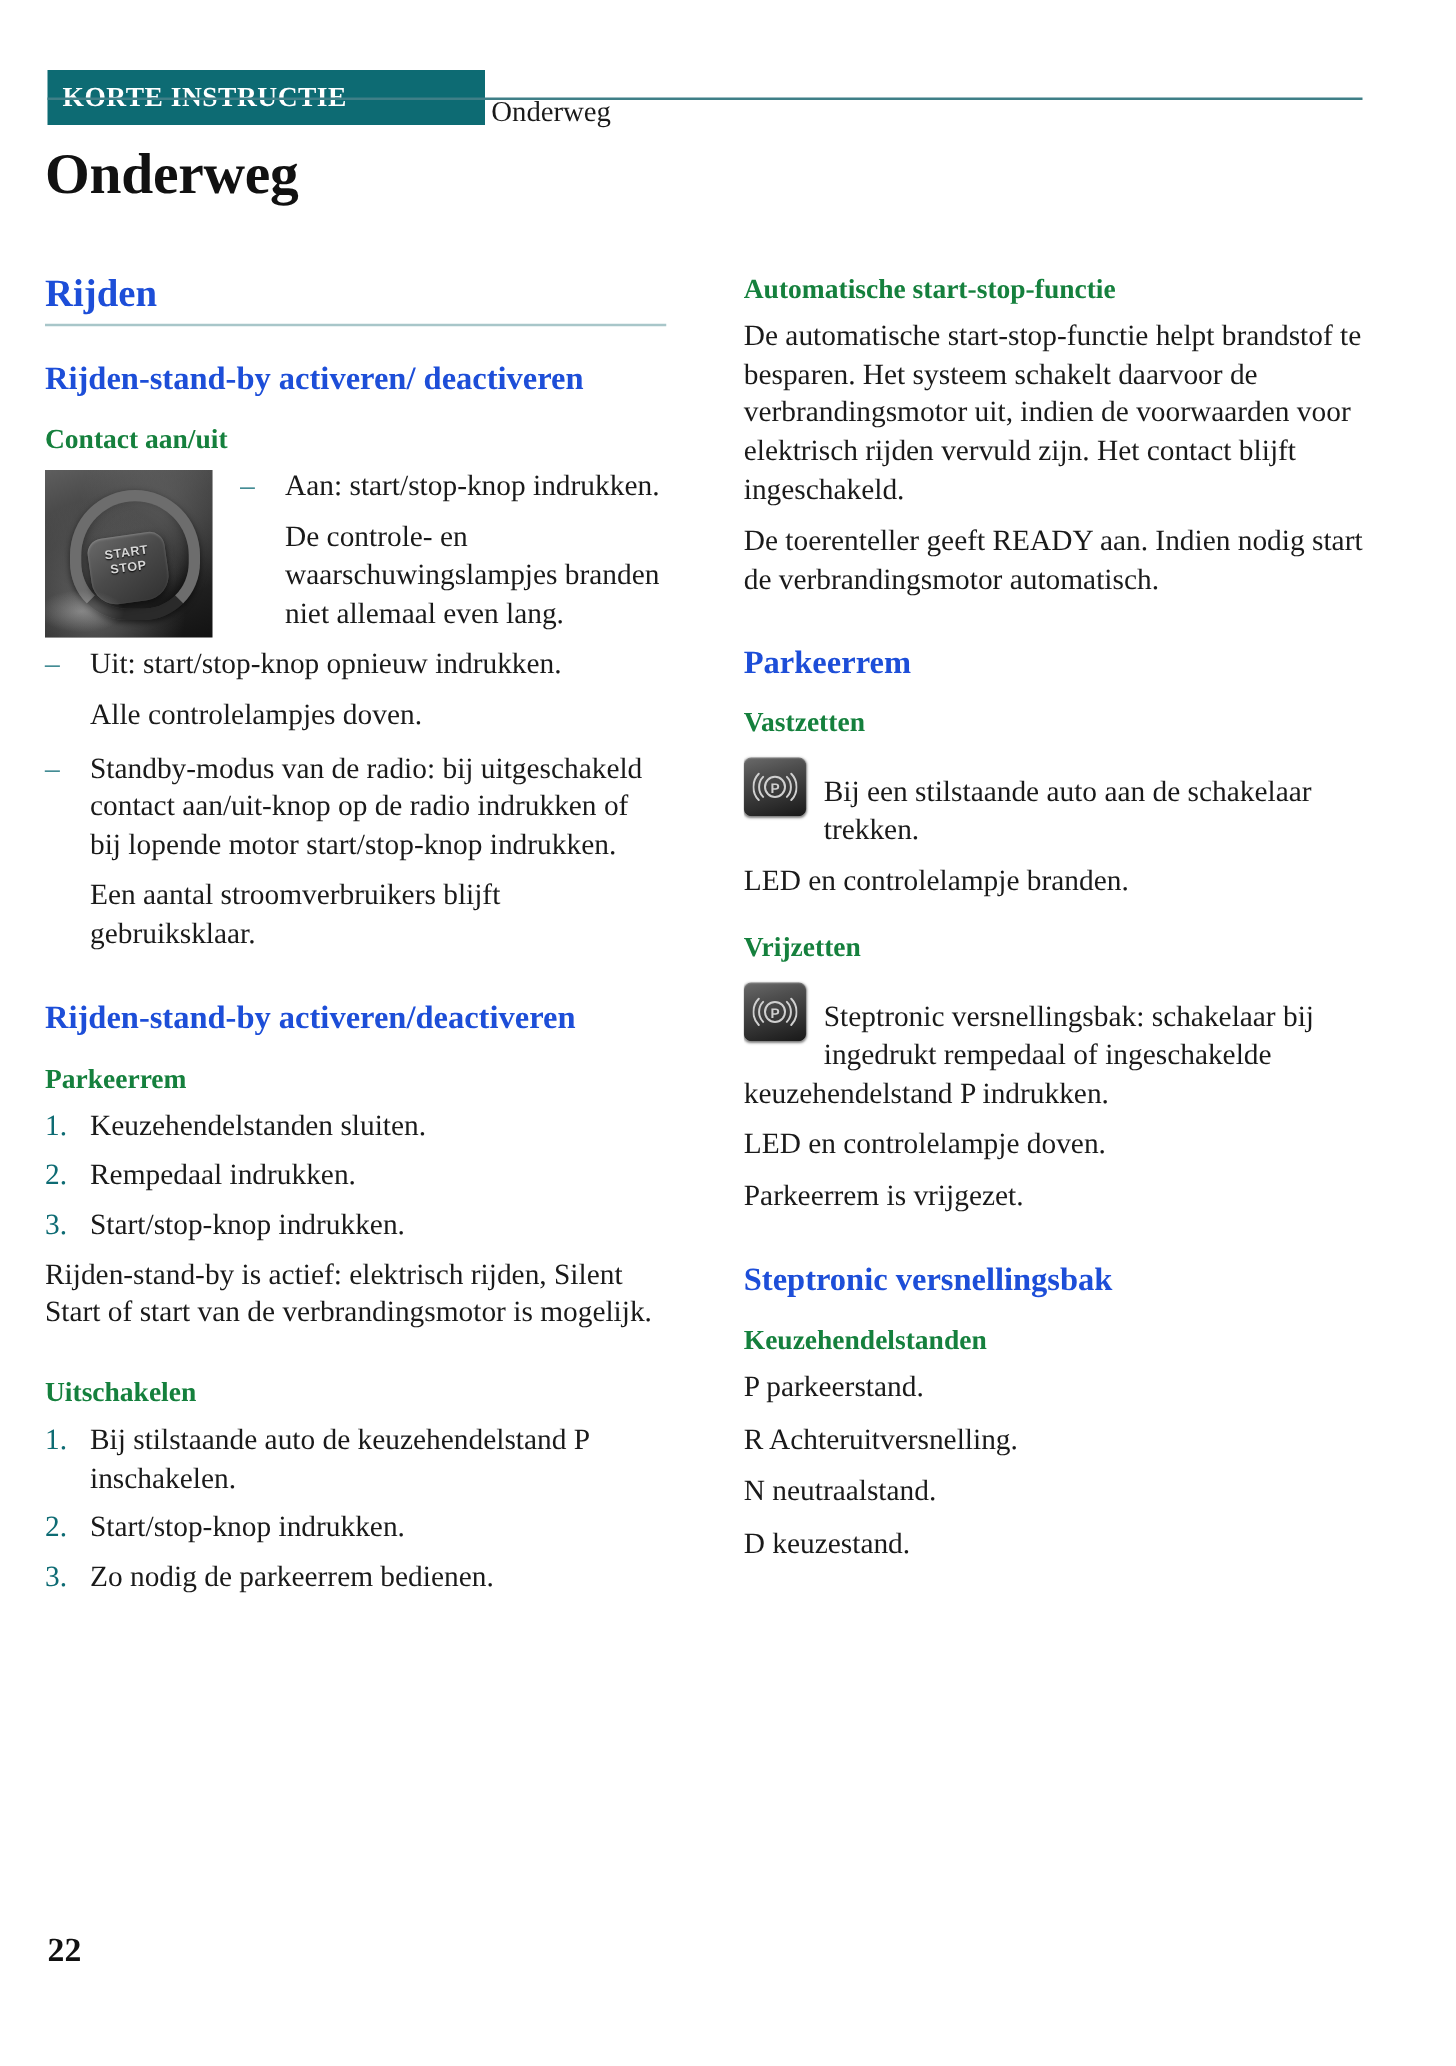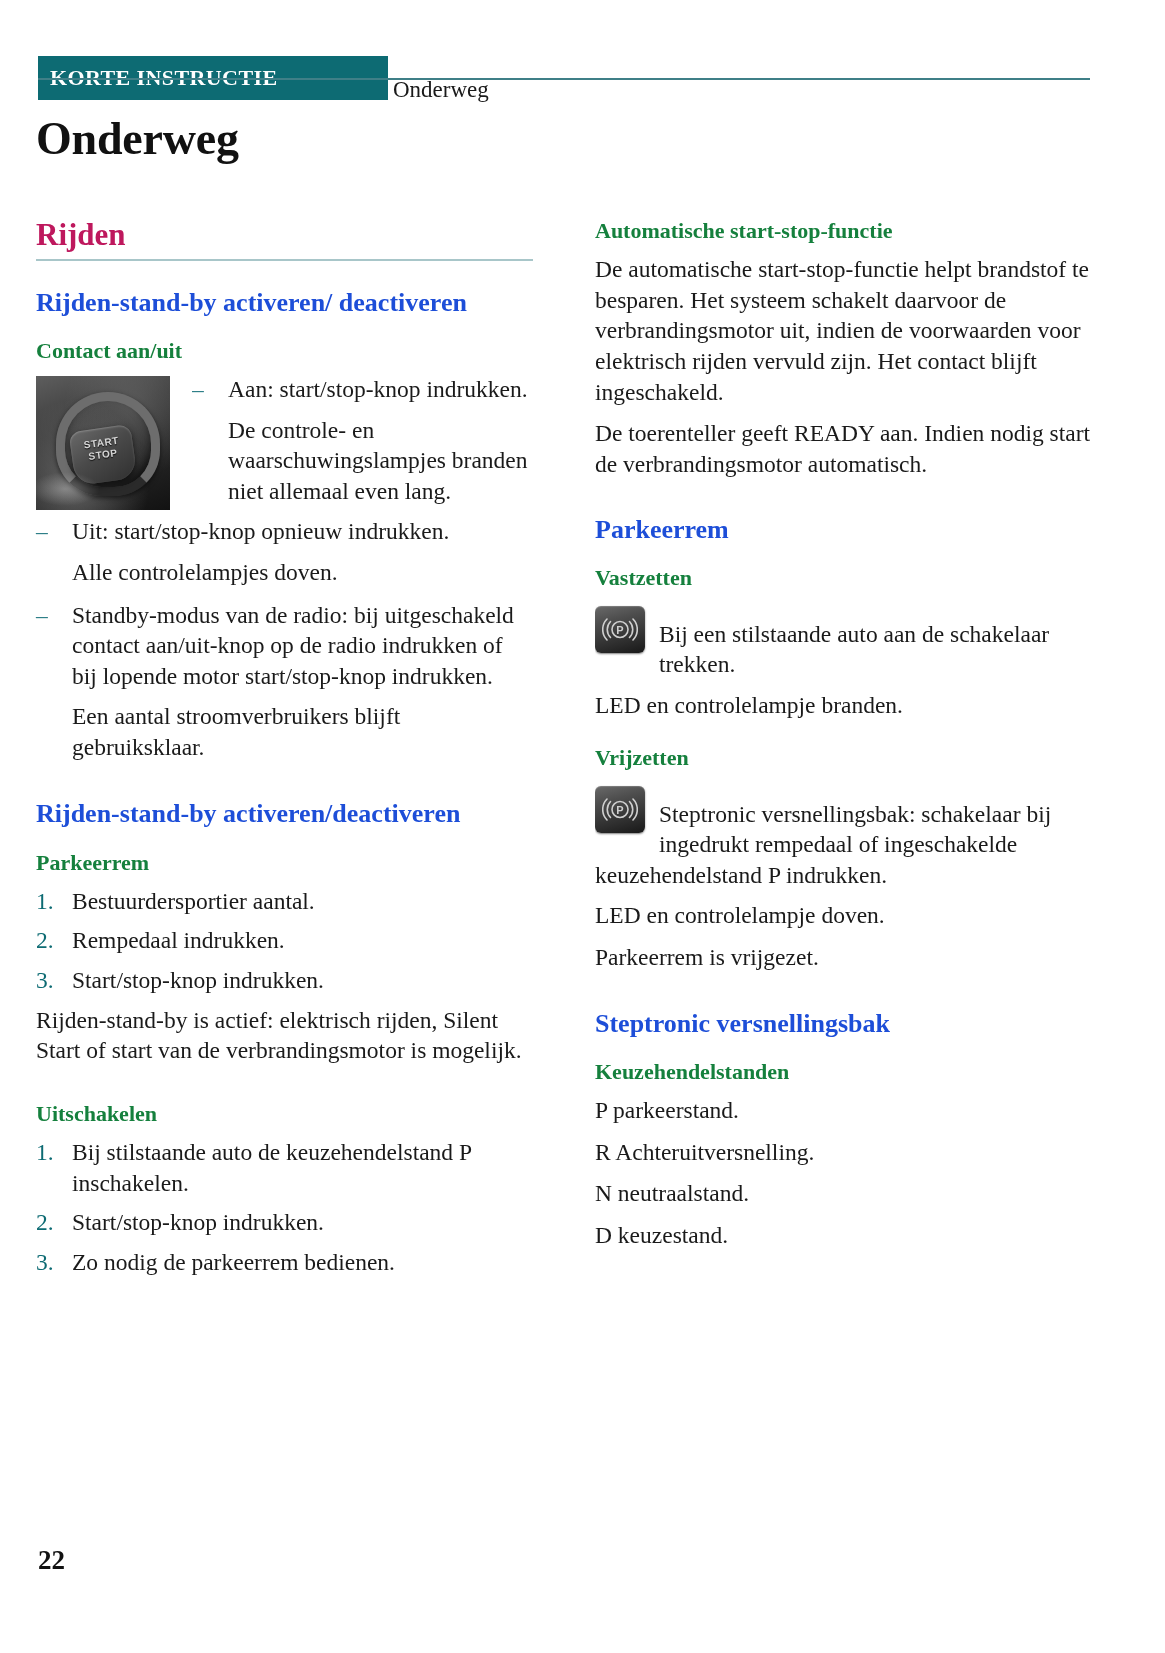--- a/index.html
+++ b/index.html
@@ -83,21 +83,21 @@
     gap: 62px;
   }
   .col {
     width: 497px;
   }
 
   
   .h1-section {
     font-size: 31px;
     font-weight: bold;
-    color: #be185d;
+    color: #1d4ed8;
     margin: 0 0 6px 0;
     line-height: 1.12;
   }
   .h1-rule {
     height: 2px;
     background: #a8c6c9;
     margin: 4px 0 26px 0;
   }
   .h2-section {
     font-size: 26px;
@@ -319,21 +319,21 @@
     </div>
 
     <div class="gap-md"></div>
 
     <div class="h2-section">Rijden-stand-by activeren/deactiveren</div>
 
     <div class="h3-section">Parkeerrem</div>
 
     <div class="num-item">
       <span class="num-mark">1.</span>
-      <div class="num-body">Bestuurdersportier aantal.</div>
+      <div class="num-body">Keuzehendelstanden sluiten.</div>
     </div>
     <div class="num-item">
       <span class="num-mark">2.</span>
       <div class="num-body">Rempedaal indrukken.</div>
     </div>
     <div class="num-item">
       <span class="num-mark">3.</span>
       <div class="num-body">Start/stop-knop indrukken.</div>
     </div>
 

